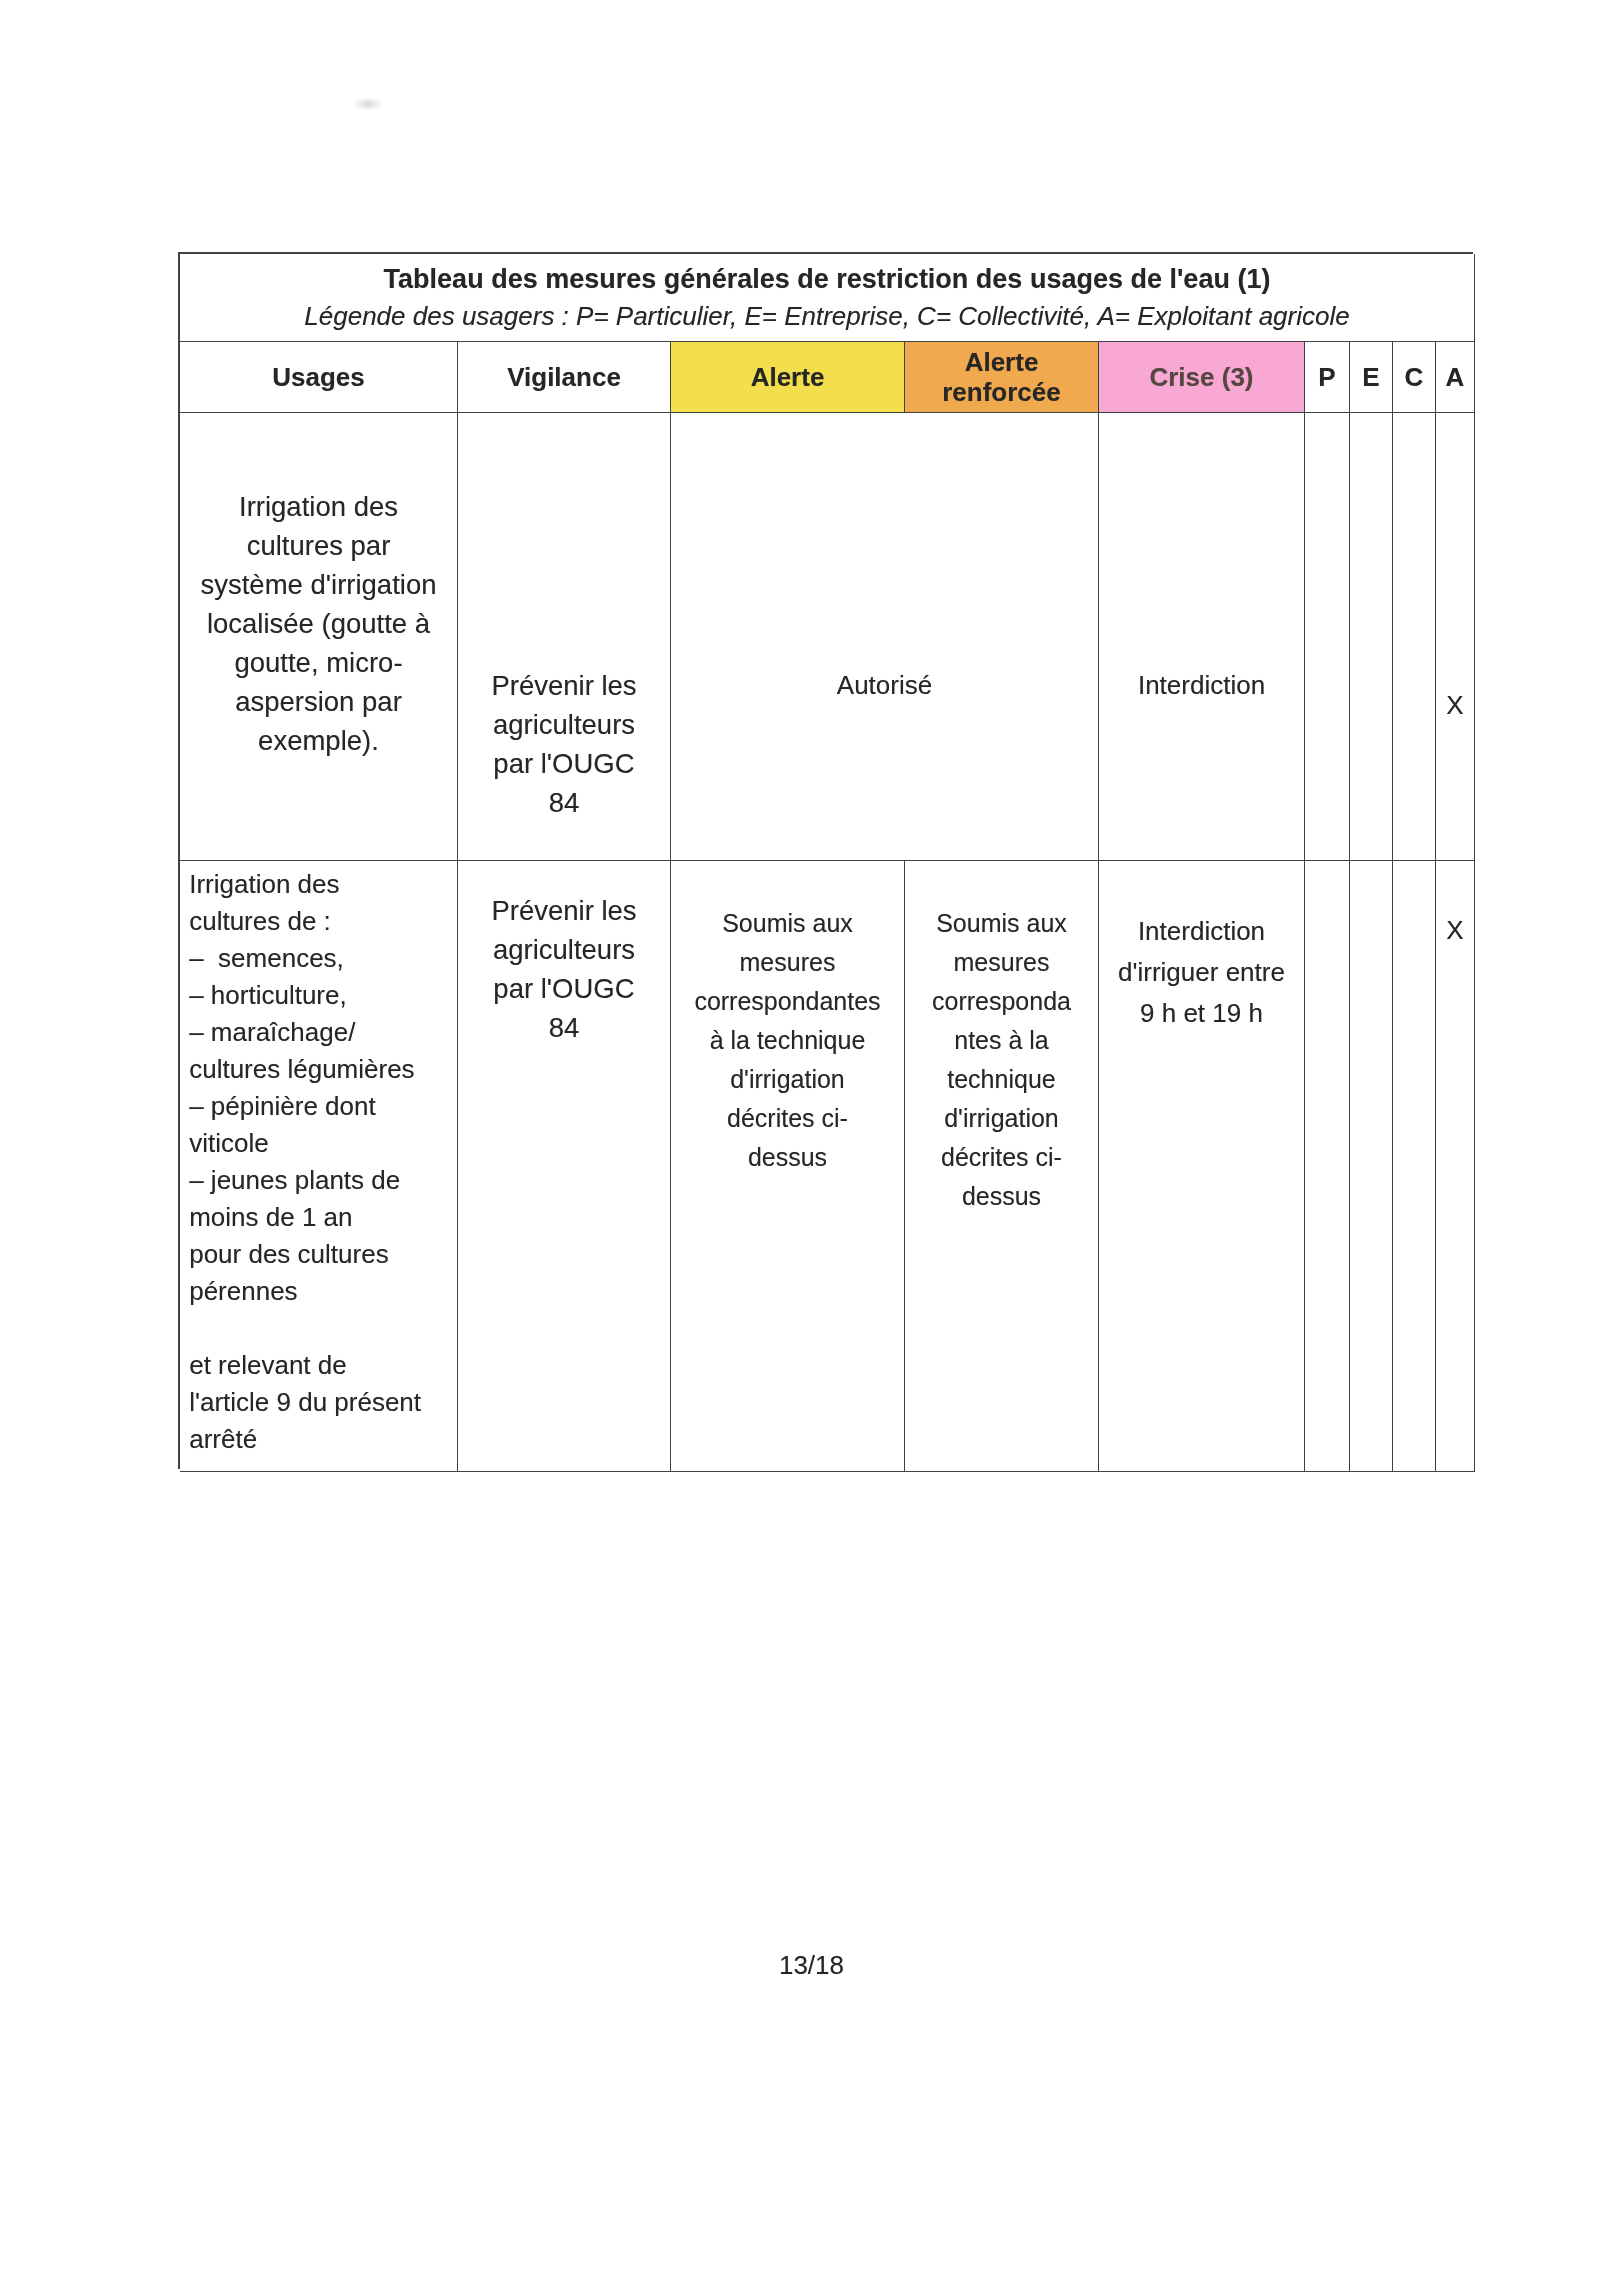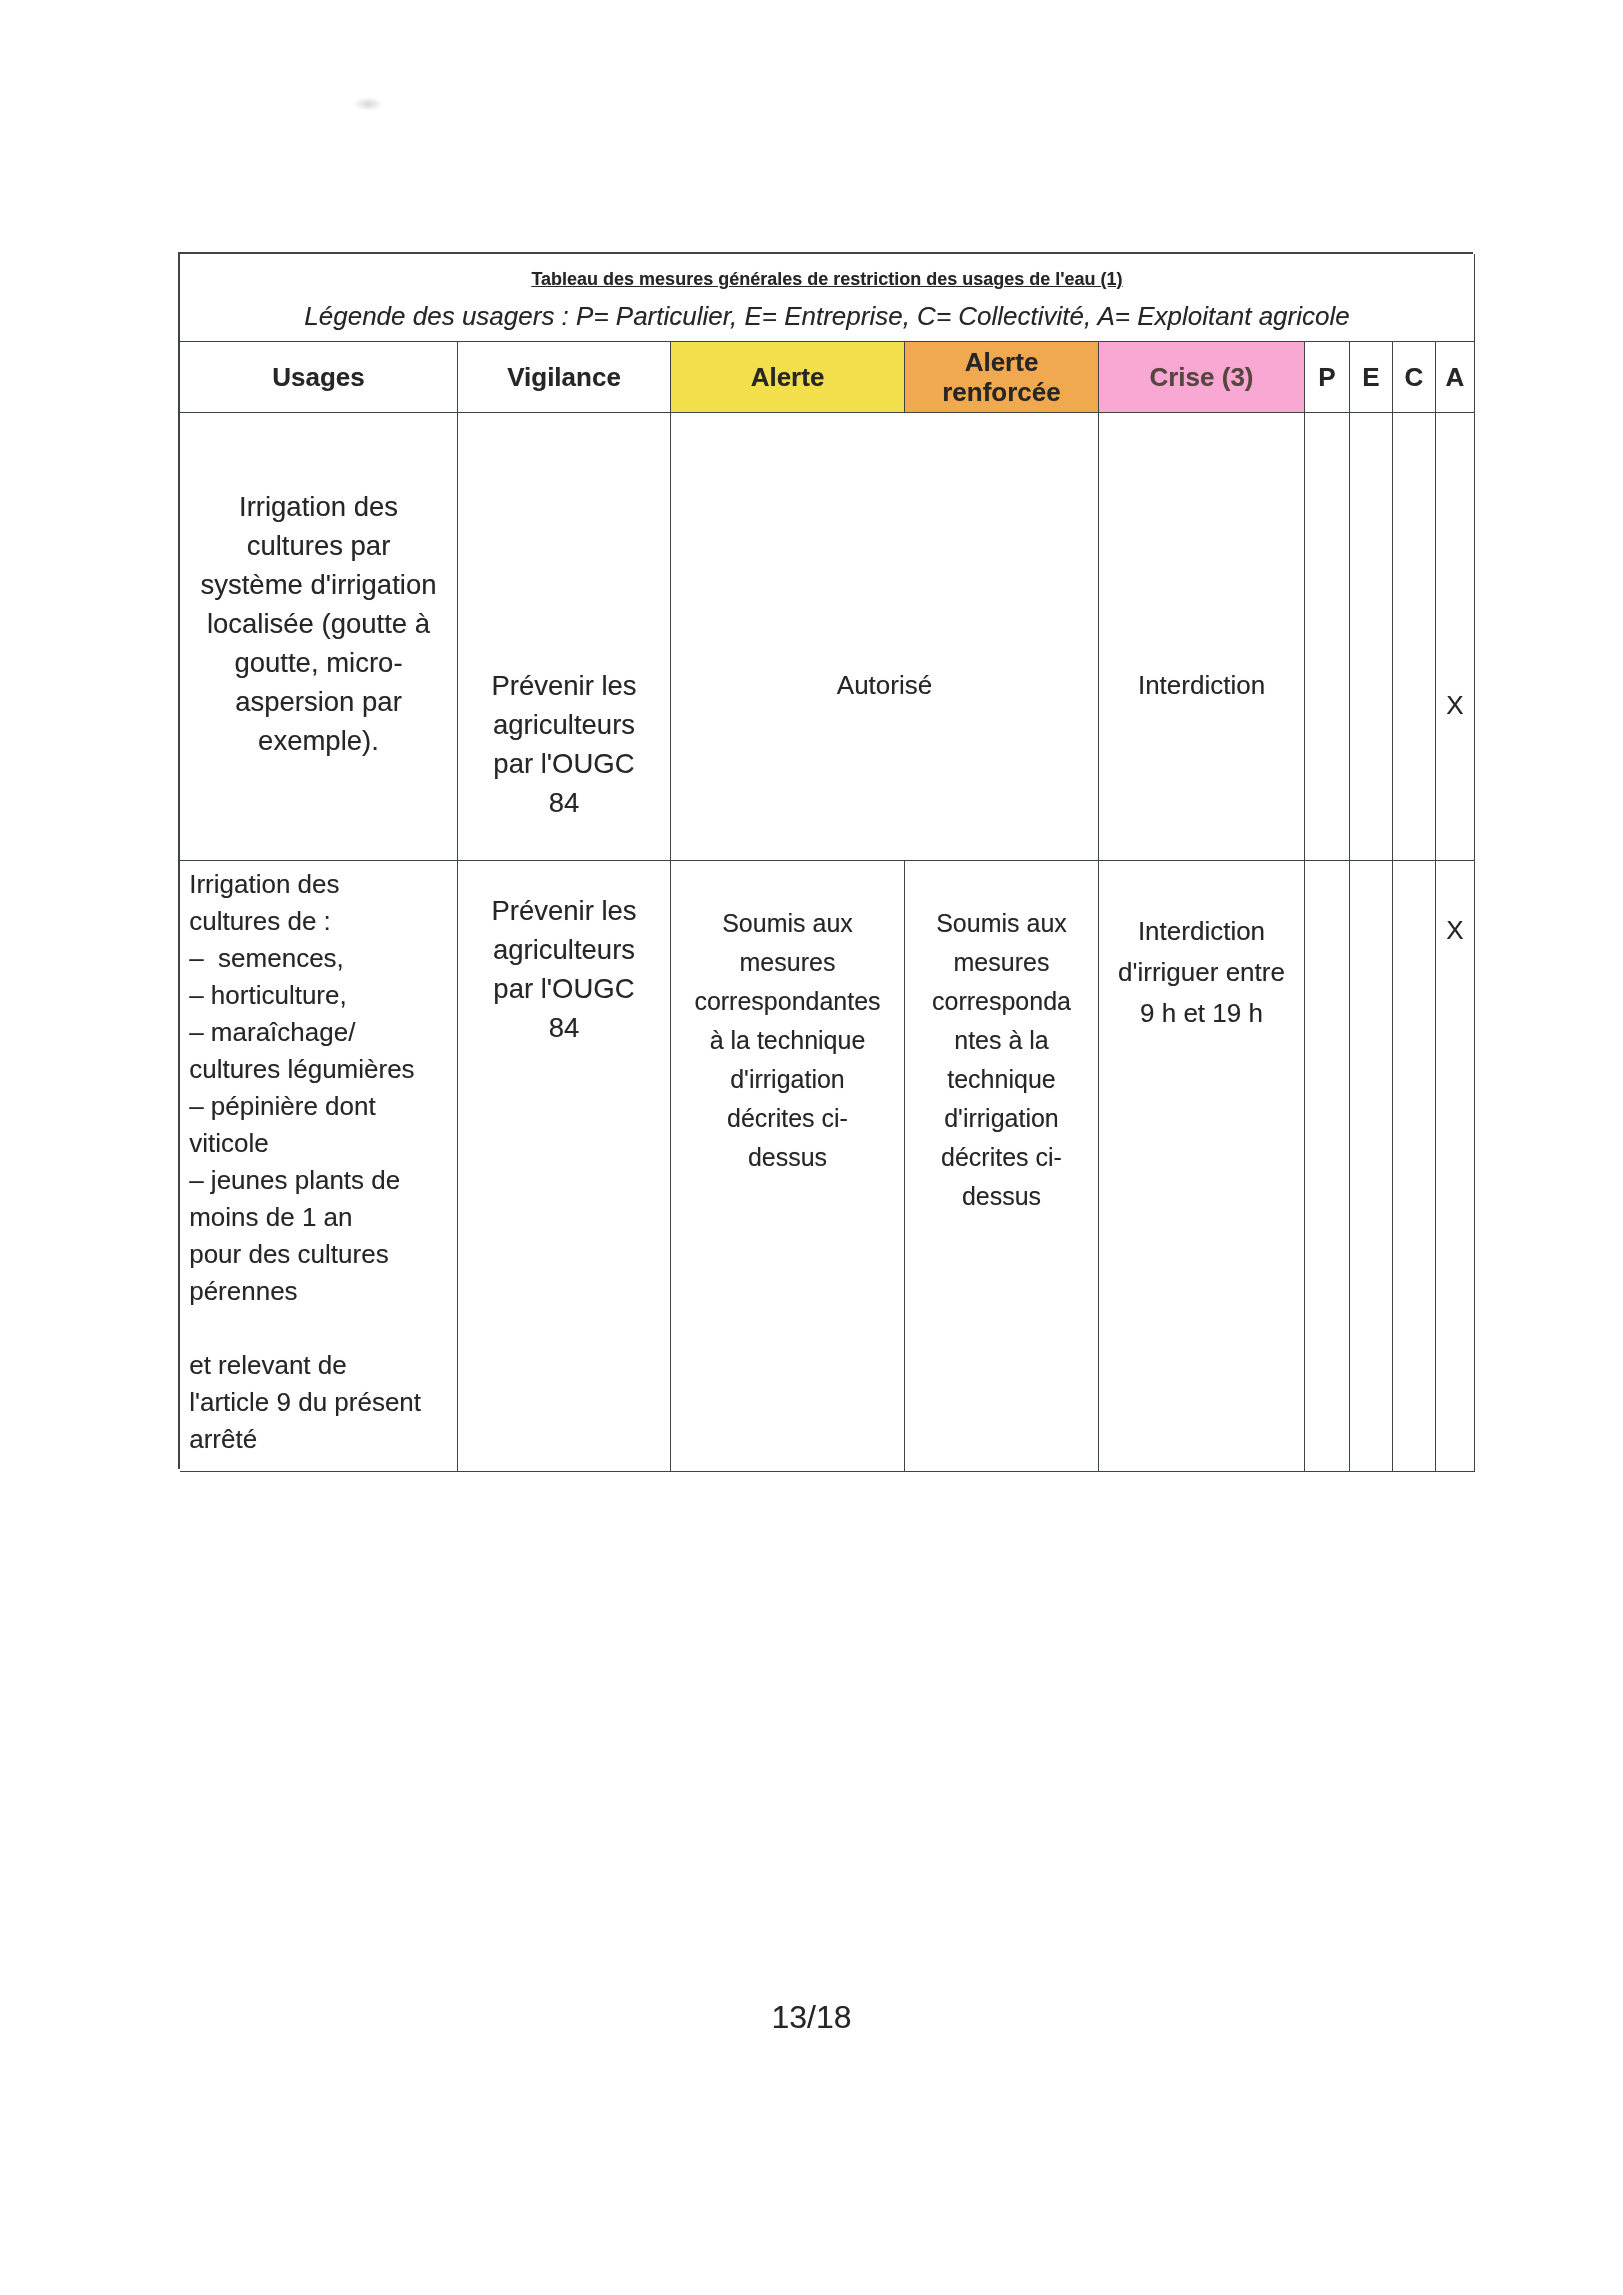--- a/index.html
+++ b/index.html
@@ -43,21 +43,21 @@
   
   .r1{grid-row:1} .r2{grid-row:2} .r3{grid-row:3} .r4{grid-row:4}
   .c1{grid-column:1} .c2{grid-column:2} .c3{grid-column:3} .c4{grid-column:4}
   .c5{grid-column:5} .c6{grid-column:6} .c7{grid-column:7} .c8{grid-column:8}
   .c9{grid-column:9}
   .cspan-all{grid-column:1 / 10;}
   .cspan-34{grid-column:3 / 5;}
 
   
   .title-cell { padding:6.5px 13px 3.9px 13px; }
-  .table-title { font-weight:bold; font-size:18px; line-height:35px;text-decoration:underline; }
+  .table-title { font-weight:bold; font-size:27px; line-height:35px; }
   .table-subtitle { font-style:italic; font-size:26px; line-height:38px; }
 
   
   .hdr { font-weight:bold; font-size:26px; line-height:30px; }
 
   
   .r3-usages   { font-size:27.5px; padding:0 5.2px 26px 5.2px; }
   .r3-vigilance{ justify-content:flex-end; padding-bottom:38px; font-size:27.5px; }
   .r3-mid     { padding-top:97px; }
   .r3-mark    { padding-top:137px; }
@@ -68,22 +68,22 @@
     text-align:left; padding:5.2px 5.2px 0 9.2px;
     font-size:26px; line-height:37px;
   }
   .r4-vigilance { justify-content:flex-start; padding-top:30px; font-size:27.5px; }
   .r4-alerte    { justify-content:flex-start; padding-top:43px; font-size:25px; }
   .r4-renf      { justify-content:flex-start; padding-top:43px; font-size:25px; }
   .r4-crise     { justify-content:flex-start; padding-top:50px; font-size:26px; line-height:41px; }
   .r4-mark      { justify-content:flex-start; padding-top:50px; }
 
   .page-number {
-    position:absolute; left:0; top:1998px; width:1623px;
-    text-align:center; font-size:32px; line-height:39px;
+    position:absolute; left:0; top:1946px; width:1623px;
+    text-align:center; font-size:26px; line-height:39px;
     text-shadow:0 0 0.7px rgba(45,45,45,.35);
   }
 </style>
 </head>
 <body>
 
 <div class="page">
 
   <div class="scan-speck"></div>
 

